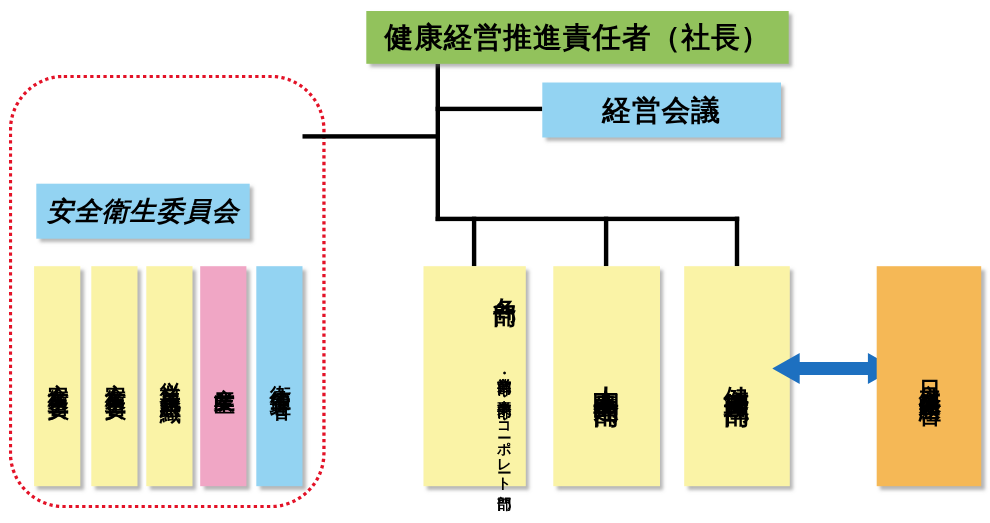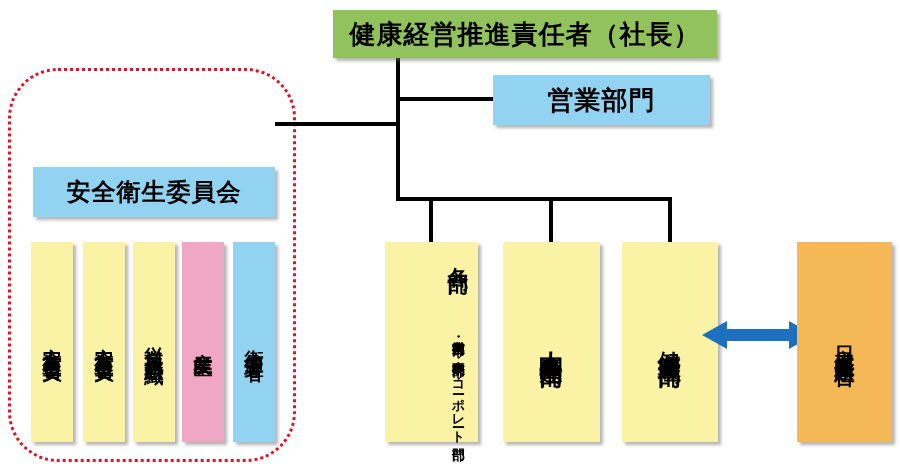--- a/index.html
+++ b/index.html
@@ -5,21 +5,21 @@
   html,body { margin:0; padding:0; background:#fff; }
   #canvas {
     position:relative; width:900px; height:475px; background:#fff;
     font-family:"Liberation Sans","DejaVu Sans",sans-serif;
     font-weight:bold; color:#000; overflow:hidden;
   }
   .box {
     position:absolute; box-sizing:border-box;
     display:flex; align-items:center; justify-content:center;
     box-shadow:3px 3px 3px rgba(110,110,110,.5);
-    text-align:left;
+    text-align:right;
   }
   .hbox { letter-spacing:1px; }
   .green  { background:var(--green); }
   .lblue  { background:var(--light-blue); }
   .yellow { background:var(--yellow); }
   .pink   { background:var(--pink); }
   .orange { background:var(--orange); }
 
   .vtext {
     writing-mode:vertical-rl; text-orientation:upright;
@@ -62,25 +62,25 @@
   <div class="line" style="left:396px; top:197px; width:276px; height:4px;"></div>
   <div class="line" style="left:429px; top:197px; width:4px;   height:45px;"></div>
   <div class="line" style="left:549px; top:197px; width:4px;   height:45px;"></div>
   <div class="line" style="left:668px; top:197px; width:4px;   height:45px;"></div>
 
   <div class="box green hbox" style="left:333px; top:10px; width:384px; height:48px; font-size:26px;">
     <span>健康経営推進責任者（社長）</span>
   </div>
 
   <div class="box lblue hbox" style="left:493px; top:75px; width:217px; height:50px; font-size:26px;">
-    <span>営業部門</span>
+    <span>経営会議</span>
   </div>
 
 
-  <div class="box lblue hbox" style="left:33px; top:167px; width:242px; height:50px; font-size:24px;">
+  <div class="box lblue hbox" style="left:33px; top:167px; width:194px; height:50px; font-size:24px;font-style:italic;">
     <span>安全衛生委員会</span>
   </div>
 
   <div class="box yellow vtext vbox" style="left:31px;  top:242px; width:42px; height:200px;">
     <span>安全衛生委員</span>
   </div>
   <div class="box yellow vtext vbox" style="left:83px;  top:242px; width:42px; height:200px;">
     <span>安全衛生委員</span>
   </div>
   <div class="box yellow vtext vbox" style="left:133px; top:242px; width:42px; height:200px;">

